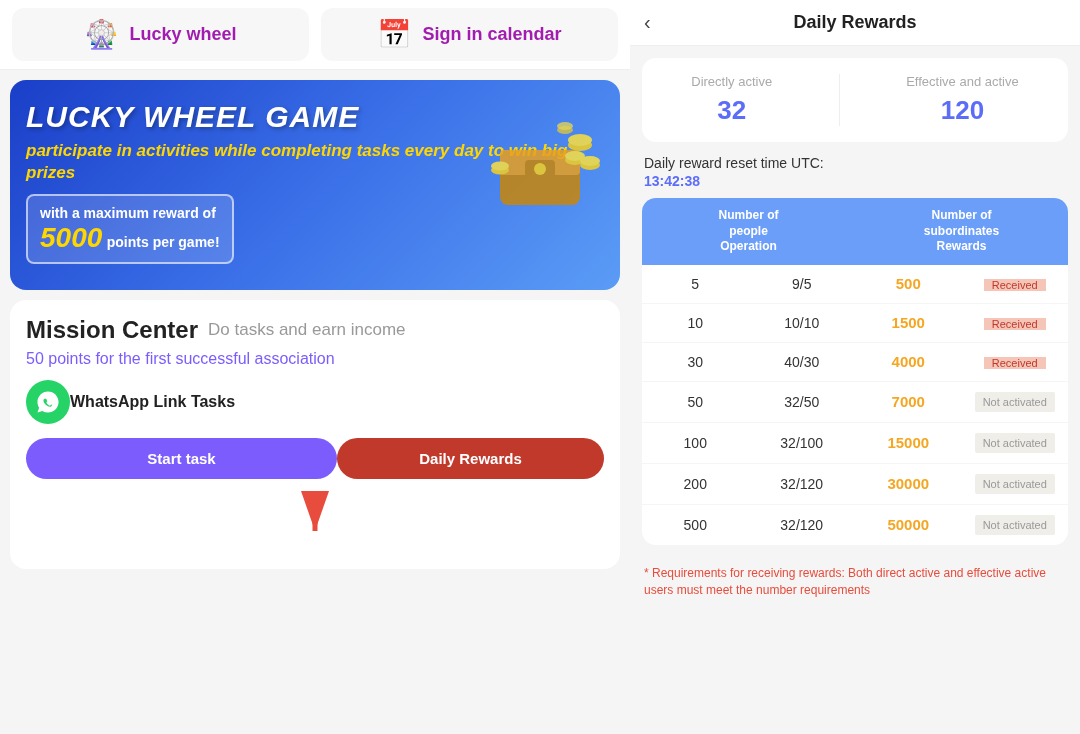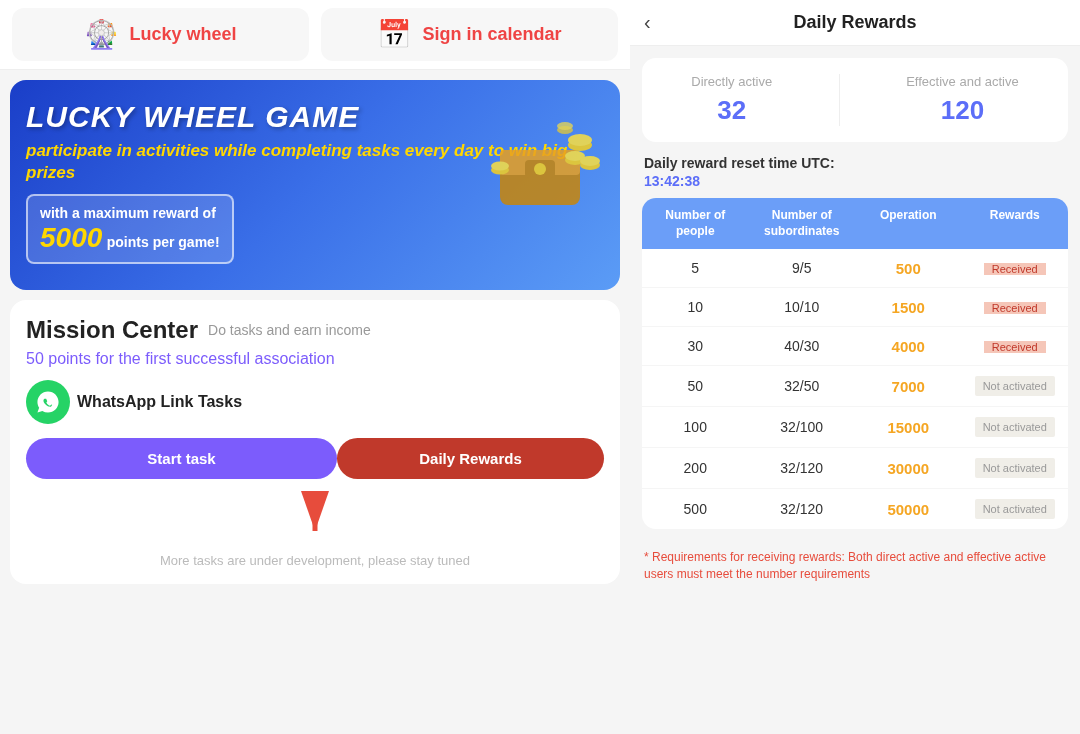--- a/index.html
+++ b/index.html
@@ -36,21 +36,21 @@
       background: #f7f7f7;
       border-radius: 12px;
       padding: 10px 20px;
       cursor: pointer;
       flex: 1;
       justify-content: center;
     }
     .tab-item-label {
       font-size: 18px;
       font-weight: 600;
-      color: #ef4444;
+      color: #a21caf;
     }
     .tab-icon {
       font-size: 28px;
     }
 
     
     .banner {
       margin: 10px;
       border-radius: 16px;
       background: linear-gradient(135deg, #1a3ec8 0%, #3a6fe8 50%, #5b9cf6 100%);
@@ -120,33 +120,33 @@
       align-items: center;
       gap: 10px;
       margin-bottom: 6px;
     }
     .mission-title {
       font-size: 24px;
       font-weight: 700;
       color: #222;
     }
     .mission-subtitle {
-      font-size: 14px;
+      font-size: 17px;
       color: #999;
     }
     .mission-promo {
       font-size: 16px;
       color: #7c5cfc;
       font-weight: 500;
       margin-bottom: 12px;
     }
     .mission-task-row {
       display: flex;
       align-items: center;
-      gap: 7px;
+      gap: 0;
       margin-bottom: 14px;
     }
     .whatsapp-icon {
       width: 44px;
       height: 44px;
       background: #25D366;
       border-radius: 50%;
       display: flex;
       align-items: center;
       justify-content: center;
@@ -267,38 +267,38 @@
       background: #eee;
     }
 
     
     .reset-time-section {
       padding: 0 14px 8px 14px;
     }
     .reset-time-label {
       font-size: 14px;
       color: #333;
-      font-weight: 700;
+      font-weight: 400;
     }
     .reset-time-value {
       font-size: 14px;
       color: #5c6ef8;
       font-weight: 600;
     }
 
     
     .rewards-table-container {
       margin: 0 12px 12px 12px;
       background: #fff;
       border-radius: 14px;
       overflow: hidden;
     }
     .table-header {
       display: grid;
-      grid-template-columns: 1fr 1fr 1fr 1fr;
+      grid-template-columns: 1fr 1fr;
       background: #6b9ef8;
       padding: 10px 0;
     }
     .th {
       text-align: center;
       font-size: 12px;
       font-weight: 600;
       color: #fff;
       padding: 0 4px;
       line-height: 1.3;
@@ -431,21 +431,20 @@
       <svg width="60" height="50" viewBox="0 0 60 50">
         <defs>
           <marker id="arrowhead" markerWidth="10" markerHeight="7" refX="10" refY="3.5" orient="auto">
             <polygon points="0 0, 10 3.5, 0 7" fill="#e74c3c"></polygon>
           </marker>
         </defs>
         <line x1="30" y1="2" x2="30" y2="40" stroke="#e74c3c" stroke-width="5" marker-end="url(#arrowhead)"></line>
       </svg>
     </div>
 
-    <div class="mission-footer">More tasks are under development, please stay tuned</div>
   </div>
 
 </div>
 
 <div class="right-panel">
 
   <div class="right-header">
     <span class="back-btn">‹</span>
     <span class="right-title">Daily Rewards</span>
   </div>

